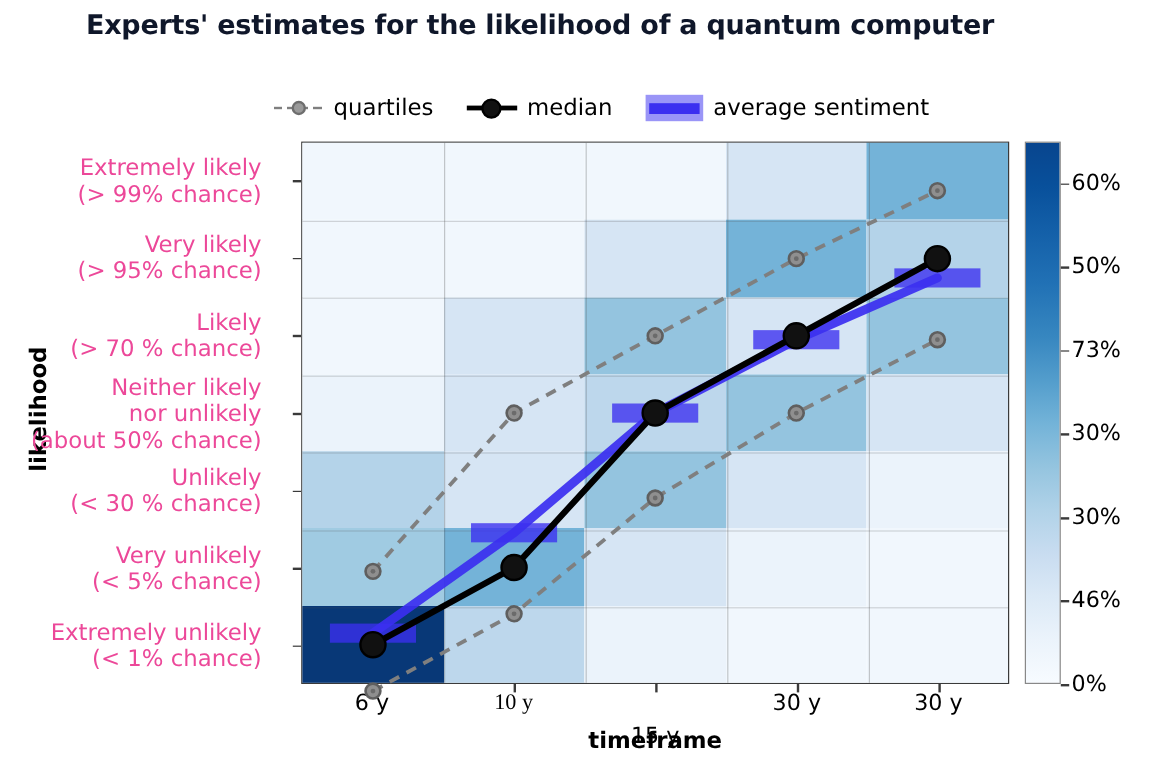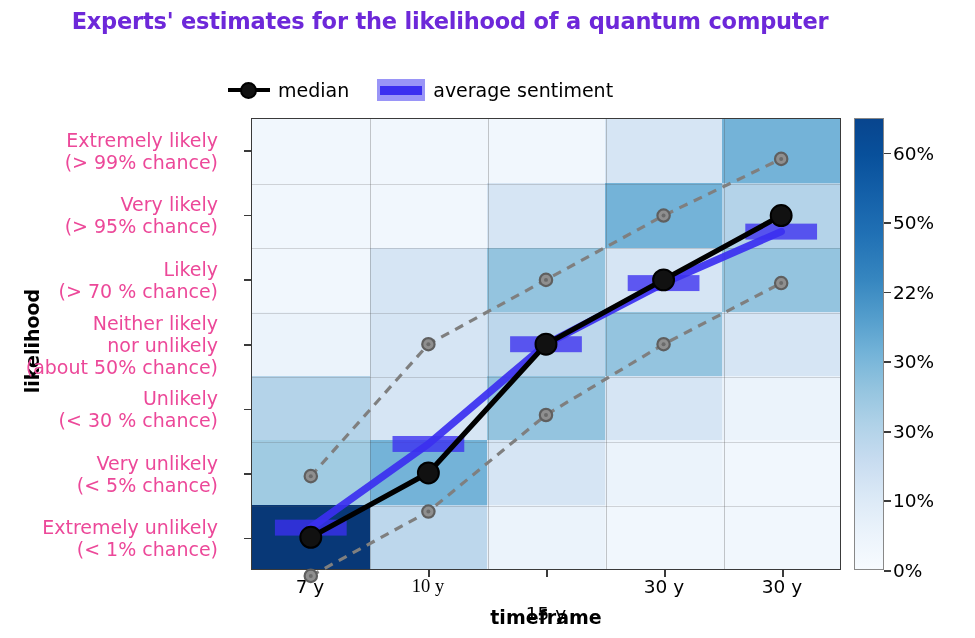--- a/index.html
+++ b/index.html
@@ -11,21 +11,21 @@
     overflow: hidden;
     position: relative;
   }
   #figure { position: absolute; left: 0; top: 0; width: 975px; height: 638px; }
 
   
   #title {
     position: absolute; left: 50px; top: 8px; width: 800px;
     text-align: center;
     font-size: 22.5px; font-weight: bold; line-height: 1.17;
-    color: #6d28d9; letter-spacing: -0.2px;
+    color: #0f172a; letter-spacing: -0.2px;
   }
 
   
   #legend {
     position: absolute; left: 228px; top: 76px; width: 620px; height: 28px;
     display: flex; align-items: center; gap: 28px;
     font-size: 19px; color: #000;
   }
   .legend-entry { display: flex; align-items: center; gap: 8px; white-space: nowrap; }
   .lg-swatch { position: relative; display: inline-block; }
@@ -101,20 +101,27 @@
 </head>
 <body>
 
 <div id="figure">
 
   <div id="title">
     <div>Experts' estimates for the likelihood of a quantum computer</div>
   </div>
 
   <div id="legend">
+    <div class="legend-entry">
+      <span class="lg-swatch sw-quart">
+        <span class="ln"></span>
+          <span class="dot"></span>
+      </span>
+      <span>quartiles</span>
+    </div>
     <div class="legend-entry">
       <span class="lg-swatch sw-med">
         <span class="ln"></span>
           <span class="dot"></span>
       </span>
       <span>median</span>
     </div>
     <div class="legend-entry">
       <span class="lg-swatch sw-avg">
         <span class="bar"></span>
@@ -144,21 +151,21 @@
 (&lt; 30 % chance)</div>
       <div class="ytickmark" style="top: 408.571px;"></div>
       <div class="ytick" style="top: 451.543px;">Very unlikely
 (&lt; 5% chance)</div>
       <div class="ytickmark" style="top: 473.143px;"></div>
       <div class="ytick" style="top: 516.114px; margin-left: 12px;">Extremely unlikely
 (&lt; 1% chance)</div>
       <div class="ytickmark" style="top: 537.714px;"></div>
     </div>
   <div id="xticks">
-      <div class="xtick" style="left: 250px;">7 y</div>
+      <div class="xtick" style="left: 250px;">6 y</div>
       <div class="xtickmark" style="left: 310px;"></div>
       <div class="xtick" style="left: 368px; font-family: Liberation Serif, serif;">10 y</div>
       <div class="xtickmark" style="left: 428px;"></div>
       <div class="xtick" style="left: 486px; margin-top: 27px;">15 y</div>
       <div class="xtickmark" style="left: 546px;"></div>
       <div class="xtick" style="left: 604px;">30 y</div>
       <div class="xtickmark" style="left: 664px;"></div>
       <div class="xtick" style="left: 722px;">30 y</div>
       <div class="xtickmark" style="left: 782px;"></div>
     </div>
@@ -269,26 +276,26 @@
         <circle cx="413" cy="161.42857142857142" r="10.5" fill="#111" stroke="#000" stroke-width="2"></circle>
         <circle cx="531" cy="96.85714285714286" r="10.5" fill="#111" stroke="#000" stroke-width="2"></circle>
       </svg>
   </div>
 
   <div id="cbar"></div>
   <div id="cbticks">
       <div class="cbtick" style="top: 570px;"></div>
       <div class="cblabel" style="top: 570px;">0%</div>
       <div class="cbtick" style="top: 500.462px;"></div>
-      <div class="cblabel" style="top: 500.462px;">10%</div>
+      <div class="cblabel" style="top: 500.462px;">46%</div>
       <div class="cbtick" style="top: 430.923px;"></div>
       <div class="cblabel" style="top: 430.923px;">30%</div>
       <div class="cbtick" style="top: 361.385px;"></div>
       <div class="cblabel" style="top: 361.385px;">30%</div>
       <div class="cbtick" style="top: 291.846px;"></div>
-      <div class="cblabel" style="top: 291.846px;">22%</div>
+      <div class="cblabel" style="top: 291.846px;">73%</div>
       <div class="cbtick" style="top: 222.308px;"></div>
       <div class="cblabel" style="top: 222.308px;">50%</div>
       <div class="cbtick" style="top: 152.769px;"></div>
       <div class="cblabel" style="top: 152.769px;">60%</div>
     </div>
 
 </div>
 
 </body></html>

